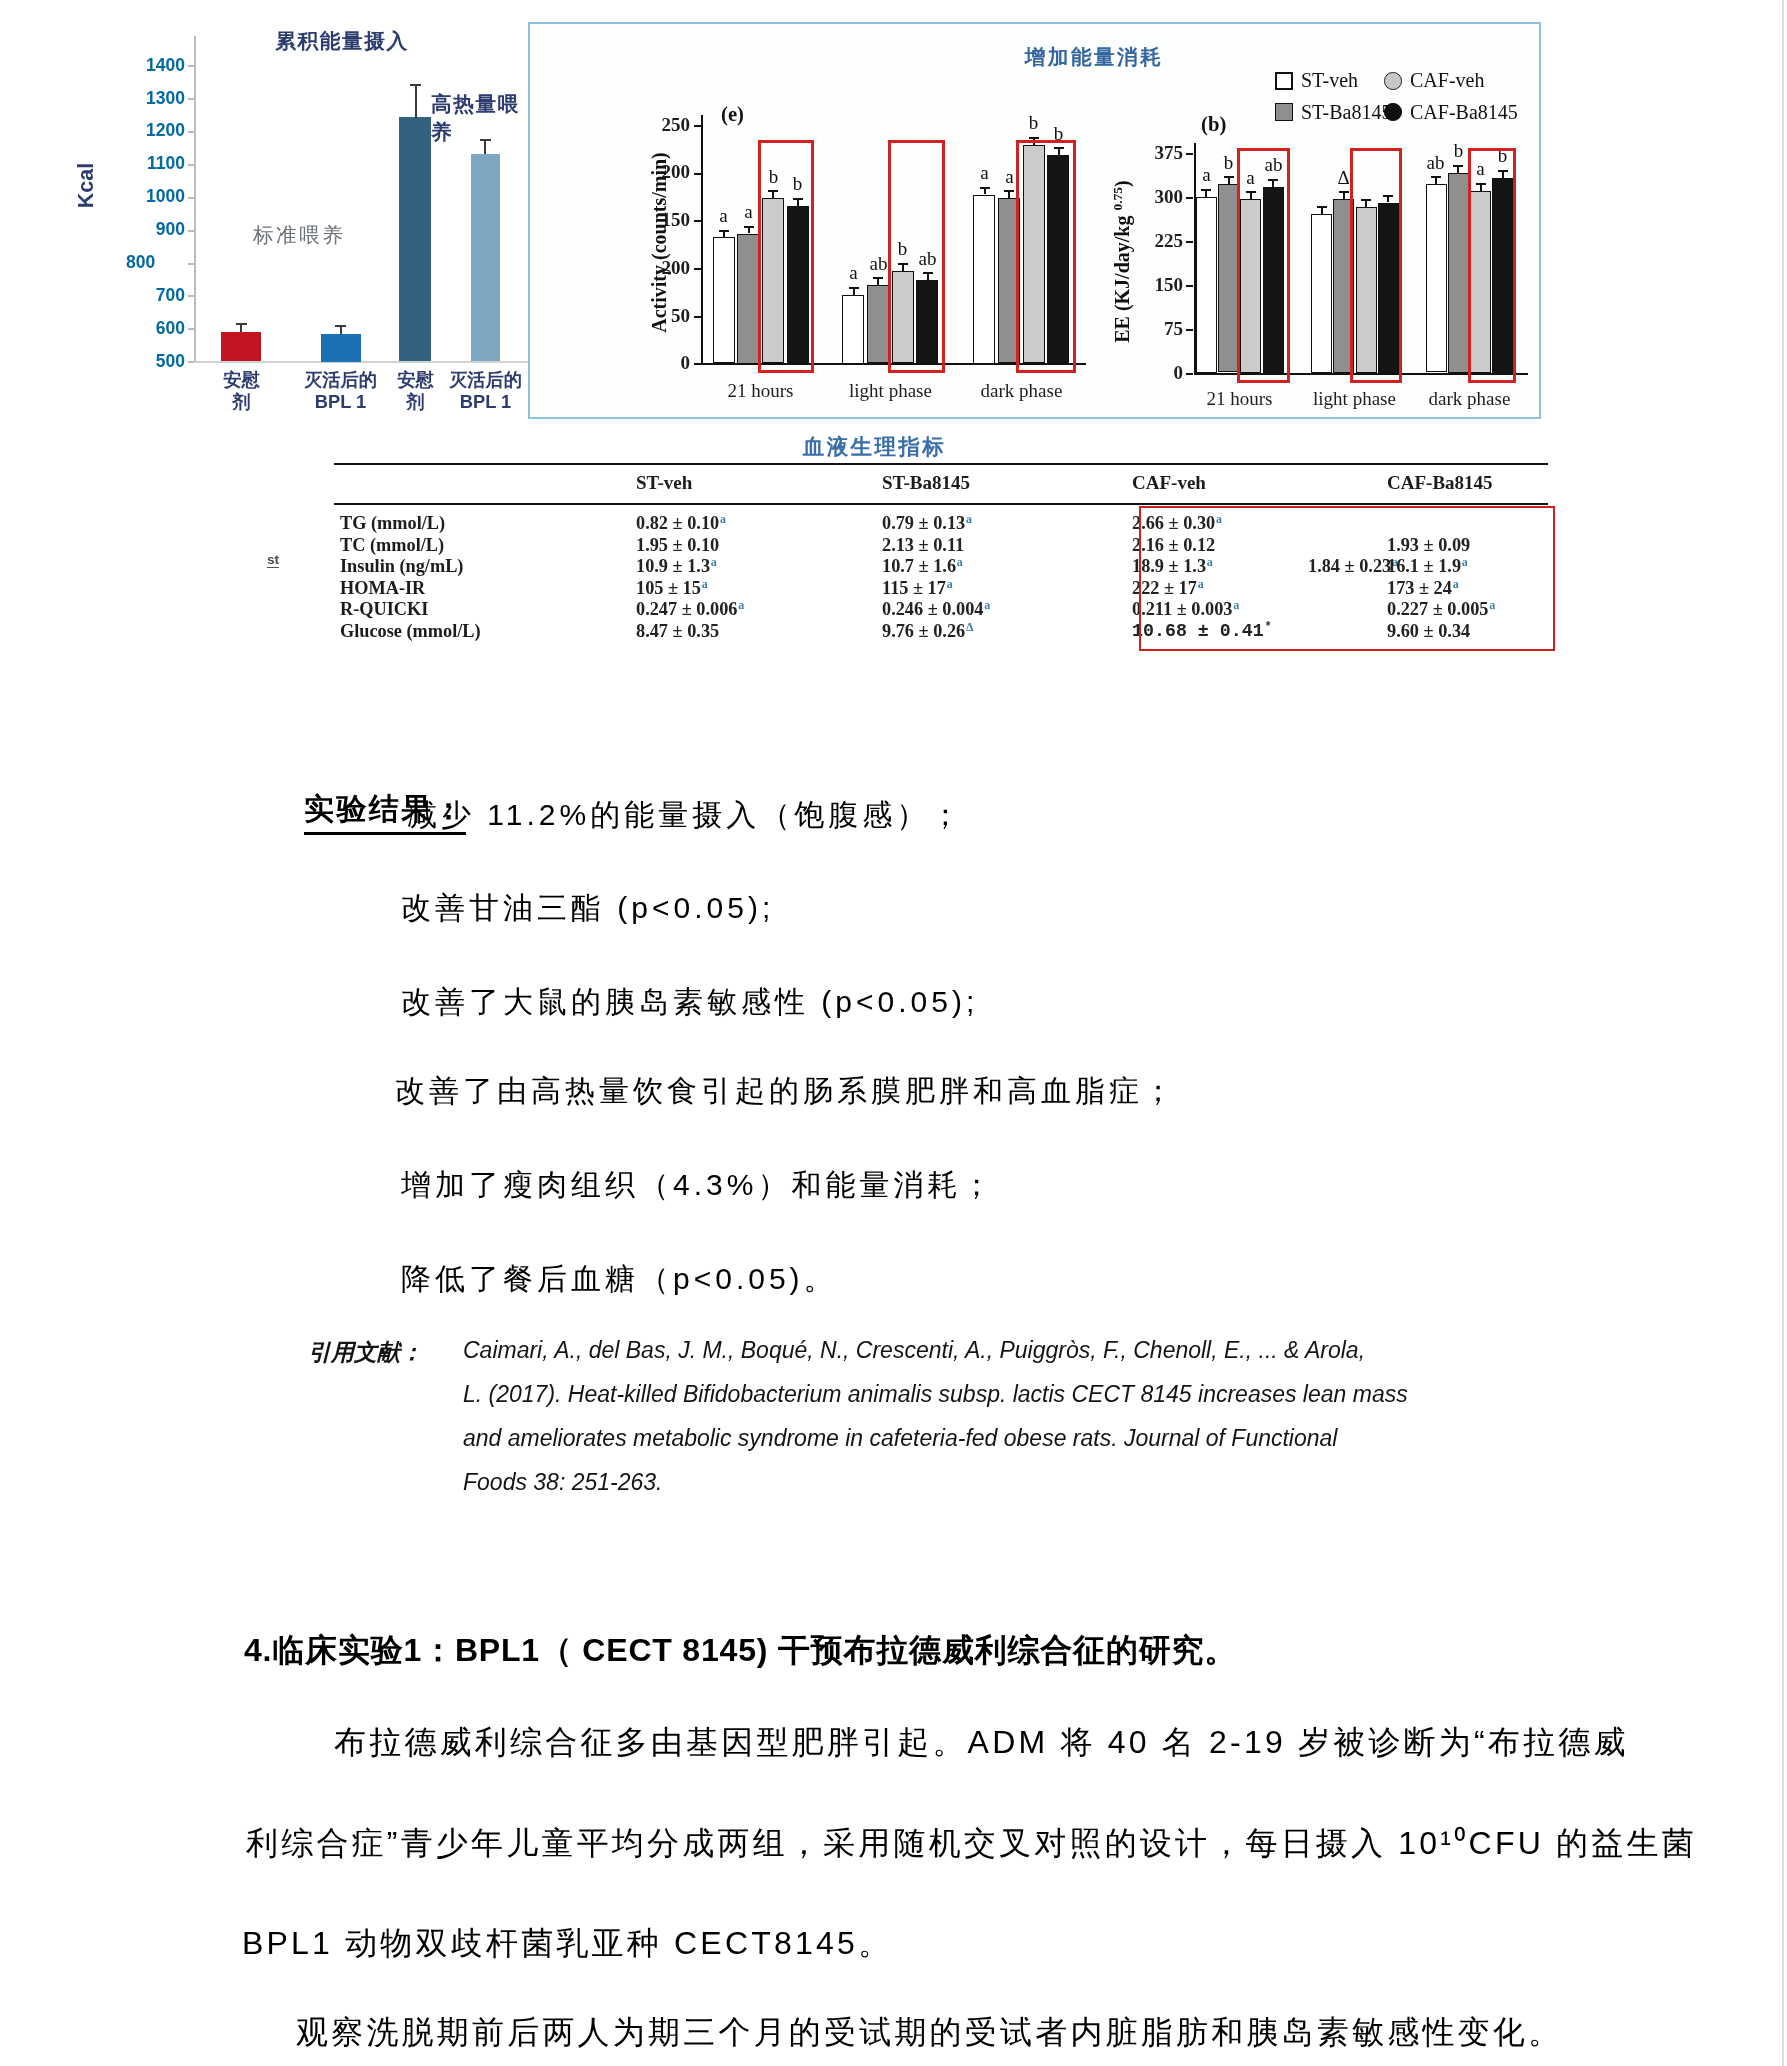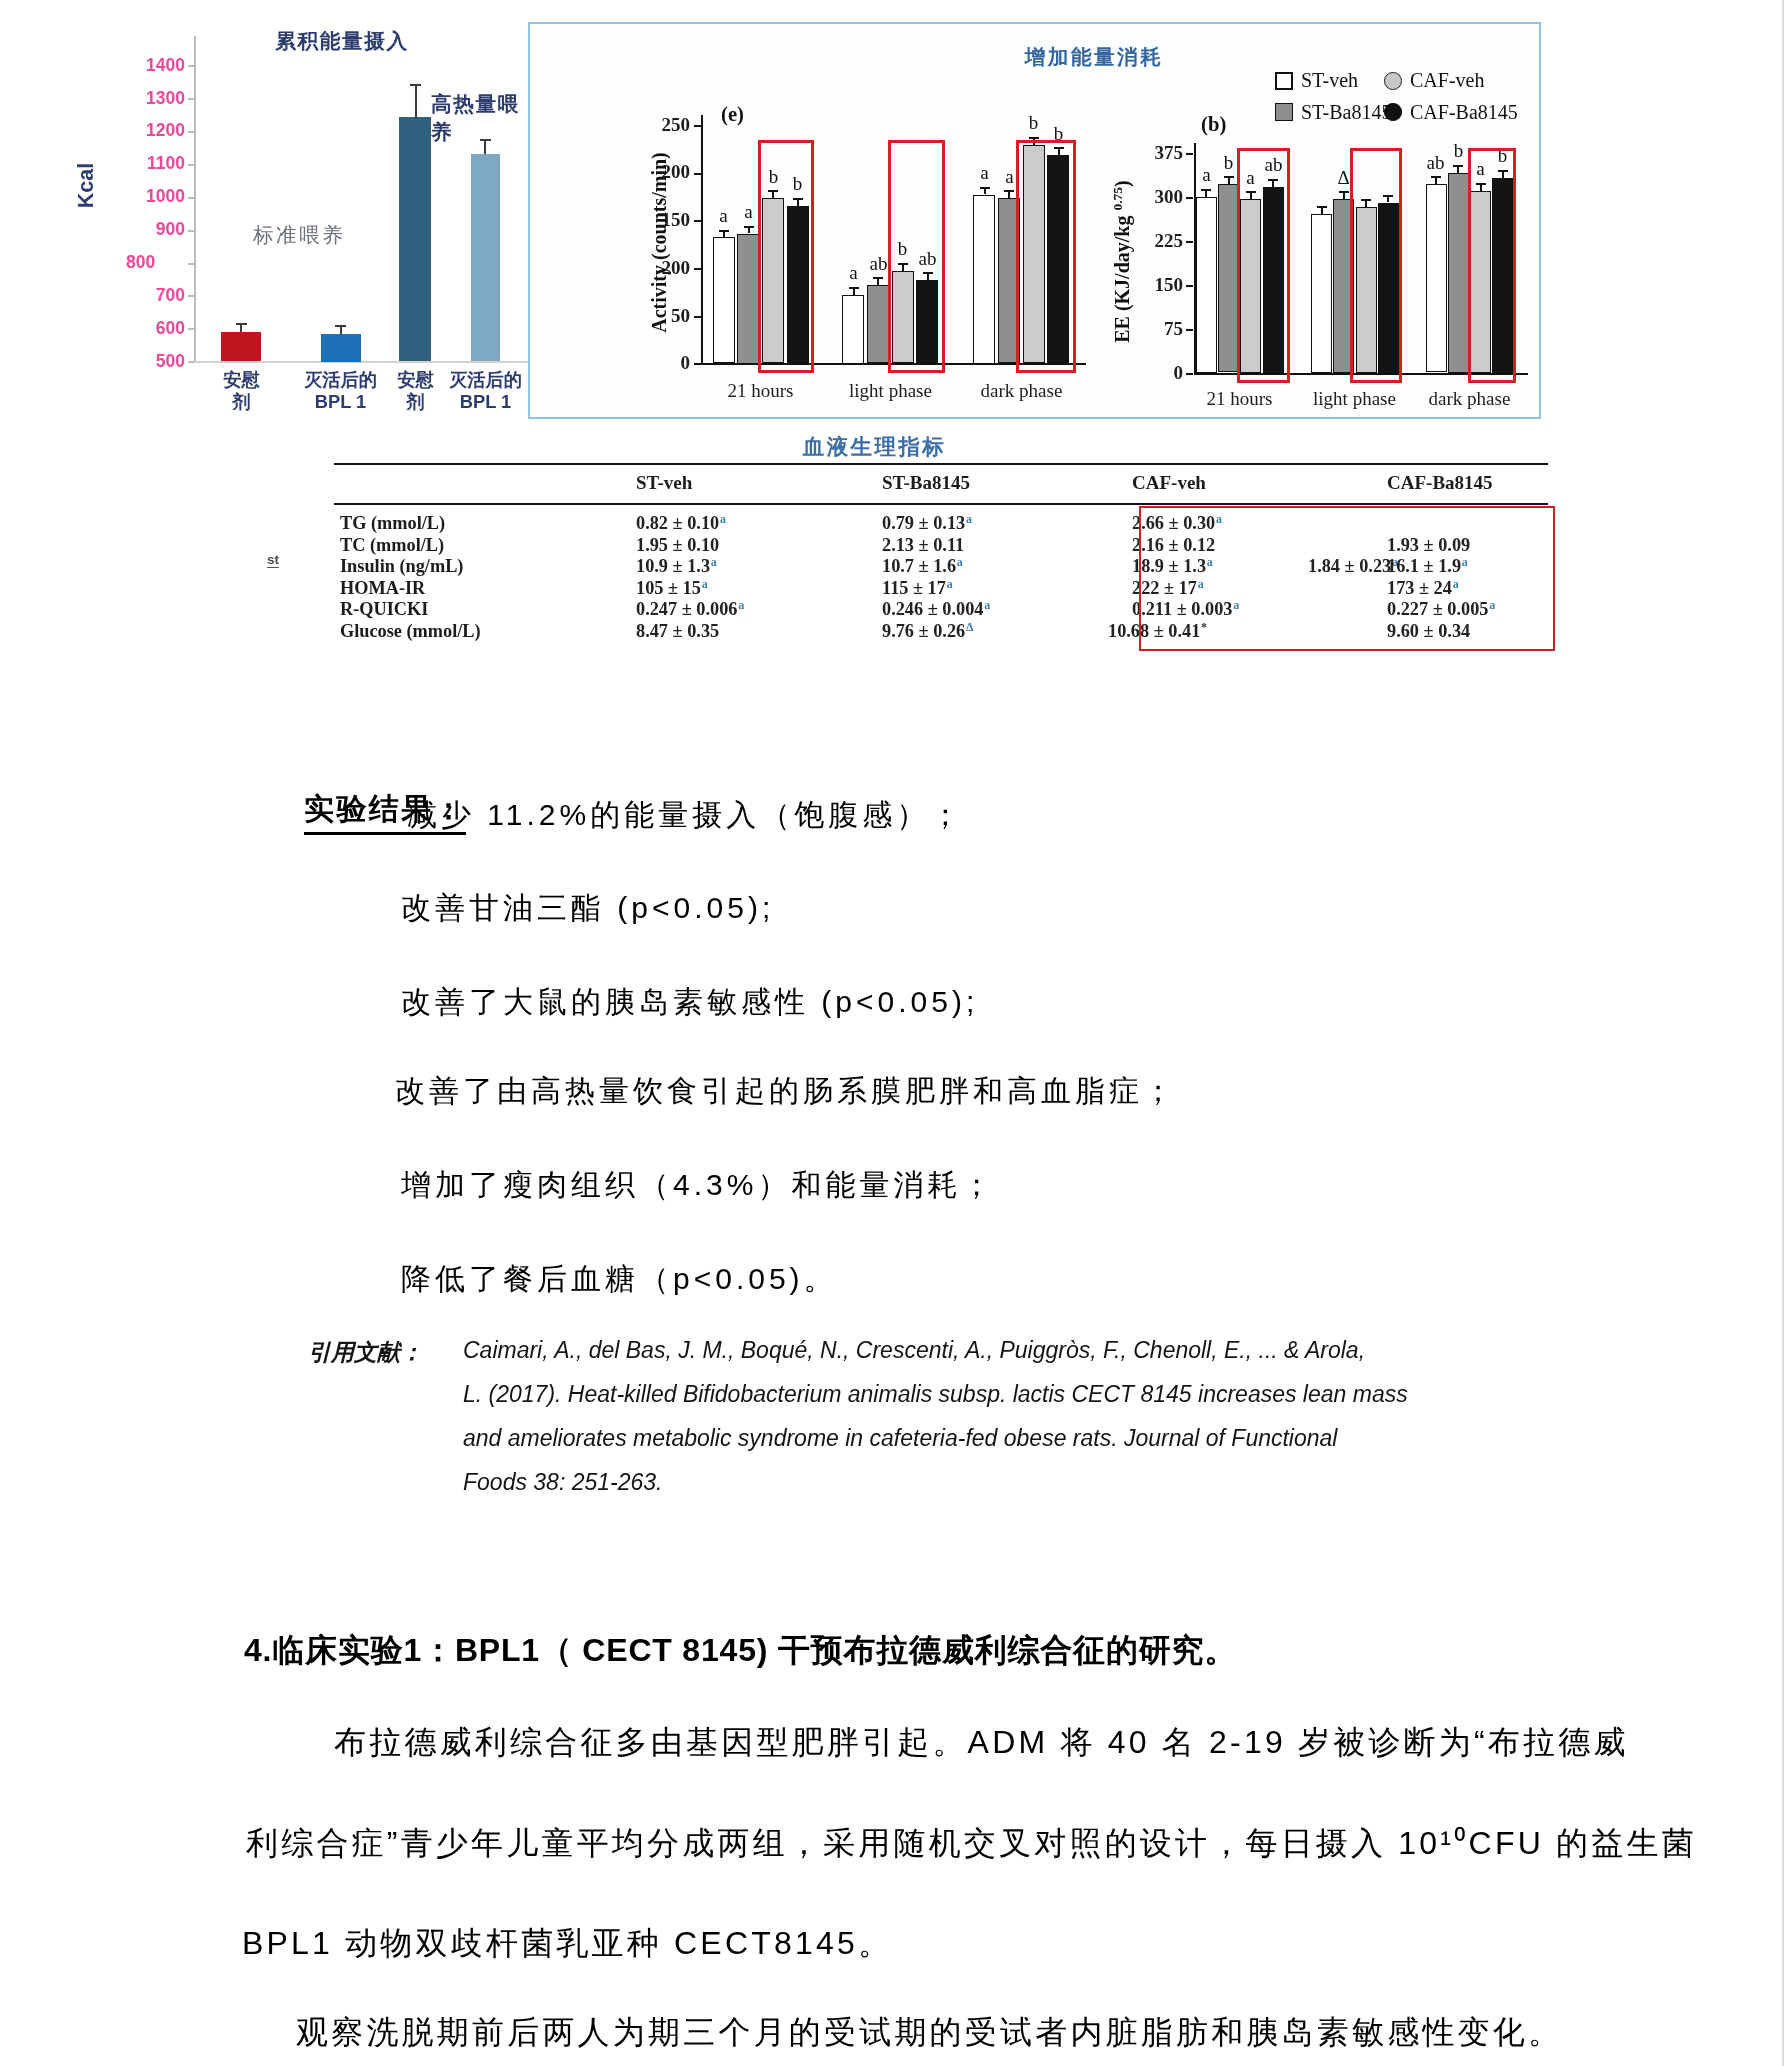--- a/index.html
+++ b/index.html
@@ -6,21 +6,21 @@
   .page{position:relative;width:1787px;height:2066px;background:#ffffff;
         font-family:"Liberation Sans",sans-serif;overflow:hidden;color:#000;}
   .page div{position:absolute;}
   
   #kcal-chart{left:72px;top:22px;width:469px;height:413px;}
   .kc-title{left:151px;top:4.8px;width:238px;text-align:center;font-size:20.7px;font-weight:600;color:#2c3c6e;letter-spacing:1.6px;}
   .kc-ylabel{left:-145px;top:151px;width:318px;text-align:center;transform:rotate(-90deg);
              font-size:21.5px;font-weight:700;color:#2c3c6e;}
   .kc-anno-std{left:181px;top:199px;color:#6b7079;font-size:20.7px;letter-spacing:2.4px;}
   .kc-anno-caf{left:359px;top:68px;color:#2c3c6e;font-weight:700;font-size:20.7px;letter-spacing:1.6px;}
-  .kc-tick{font-size:17.5px;font-weight:700;color:#ec4899;}
+  .kc-tick{font-size:17.5px;font-weight:700;color:#0369a1;}
   .kc-xlab{font-size:18.3px;font-weight:600;color:#2c3c6e;text-align:center;white-space:pre-line;line-height:22px;}
   
   #energy-panel{left:528px;top:22px;width:1013px;height:397px;border:2.4px solid #8fc1e0;box-sizing:border-box;background:#fdfefe;}
   .ep-title{left:429px;top:19px;width:270px;text-align:center;font-size:20.7px;font-weight:700;color:#33659e;letter-spacing:2.4px;}
   .gtick{font-family:"Liberation Serif",serif;font-size:19px;font-weight:600;color:#1d1d1d;text-align:right;}
   .gcat{font-family:"Liberation Serif",serif;font-size:19px;color:#1d1d1d;text-align:center;}
   .gletter{font-family:"Liberation Serif",serif;font-size:19px;color:#111;text-align:center;}
   .gylab{font-family:"Liberation Serif",serif;font-size:20px;font-weight:700;color:#111;text-align:center;white-space:nowrap;}
   .gpanel-lbl{font-family:"Liberation Serif",serif;font-size:20.7px;font-weight:700;color:#111;}
   .glegend-lab{font-family:"Liberation Serif",serif;font-size:20px;color:#111;}
@@ -287,21 +287,21 @@
     <div class="tbl-val" style="left: 1132px; top: 578px;">222 ± 17<span class="tbl-sup sup-ab">a</span></div>
     <div class="tbl-val" style="left: 1387px; top: 578px;">173 ± 24<span class="tbl-sup sup-ab">a</span></div>
     <div class="tbl-label" style="left: 340px; top: 599px;">R-QUICKI</div>
     <div class="tbl-val" style="left: 636px; top: 599px;">0.247 ± 0.006<span class="tbl-sup sup-ab">a</span></div>
     <div class="tbl-val" style="left: 882px; top: 599px;">0.246 ± 0.004<span class="tbl-sup sup-ab">a</span></div>
     <div class="tbl-val" style="left: 1132px; top: 599px;">0.211 ± 0.003<span class="tbl-sup sup-ab">a</span></div>
     <div class="tbl-val" style="left: 1387px; top: 599px;">0.227 ± 0.005<span class="tbl-sup sup-ab">a</span></div>
     <div class="tbl-label" style="left: 340px; top: 621px;">Glucose (mmol/L)</div>
     <div class="tbl-val" style="left: 636px; top: 621px;">8.47 ± 0.35</div>
     <div class="tbl-val" style="left: 882px; top: 621px;">9.76 ± 0.26<span class="tbl-sup sup-ab">Δ</span></div>
-    <div class="tbl-val" style="left: 1108px; top: 621px;">10.68 ± 0.41<span class="tbl-sup sup-star">*</span></div>
+    <div class="tbl-val" style="left: 1132px; top: 621px; font-family: Liberation Mono, monospace;">10.68 ± 0.41<span class="tbl-sup sup-star">*</span></div>
     <div class="tbl-val" style="left: 1387px; top: 621px;">9.60 ± 0.34</div>
     <div style="left: 1139px; top: 506px; width: 416px; height: 145px; border: 2.4px solid rgb(207, 31, 31); box-sizing: border-box; z-index: 5;"></div>
     <div class="body-line" style="left: 407px; top: 795px;">减少 11.2%的能量摄入（饱腹感）；</div>
     <div class="body-line" style="left: 401px; top: 888px;">改善甘油三酯 (p&lt;0.05);</div>
     <div class="body-line" style="left: 401px; top: 982px;">改善了大鼠的胰岛素敏感性 (p&lt;0.05);</div>
     <div class="body-line" style="left: 395px; top: 1071px;">改善了由高热量饮食引起的肠系膜肥胖和高血脂症；</div>
     <div class="body-line" style="left: 401px; top: 1165px;">增加了瘦肉组织（4.3%）和能量消耗；</div>
     <div class="body-line" style="left: 401px; top: 1259px;">降低了餐后血糖（p&lt;0.05)。</div>
     <div class="cite-line" style="left: 463px; top: 1337px;">Caimari, A., del Bas, J. M., Boqué, N., Crescenti, A., Puiggròs, F., Chenoll, E., ... &amp; Arola,</div>
     <div class="cite-line" style="left: 463px; top: 1381px;">L. (2017). Heat-killed Bifidobacterium animalis subsp. lactis CECT 8145 increases lean mass</div>

